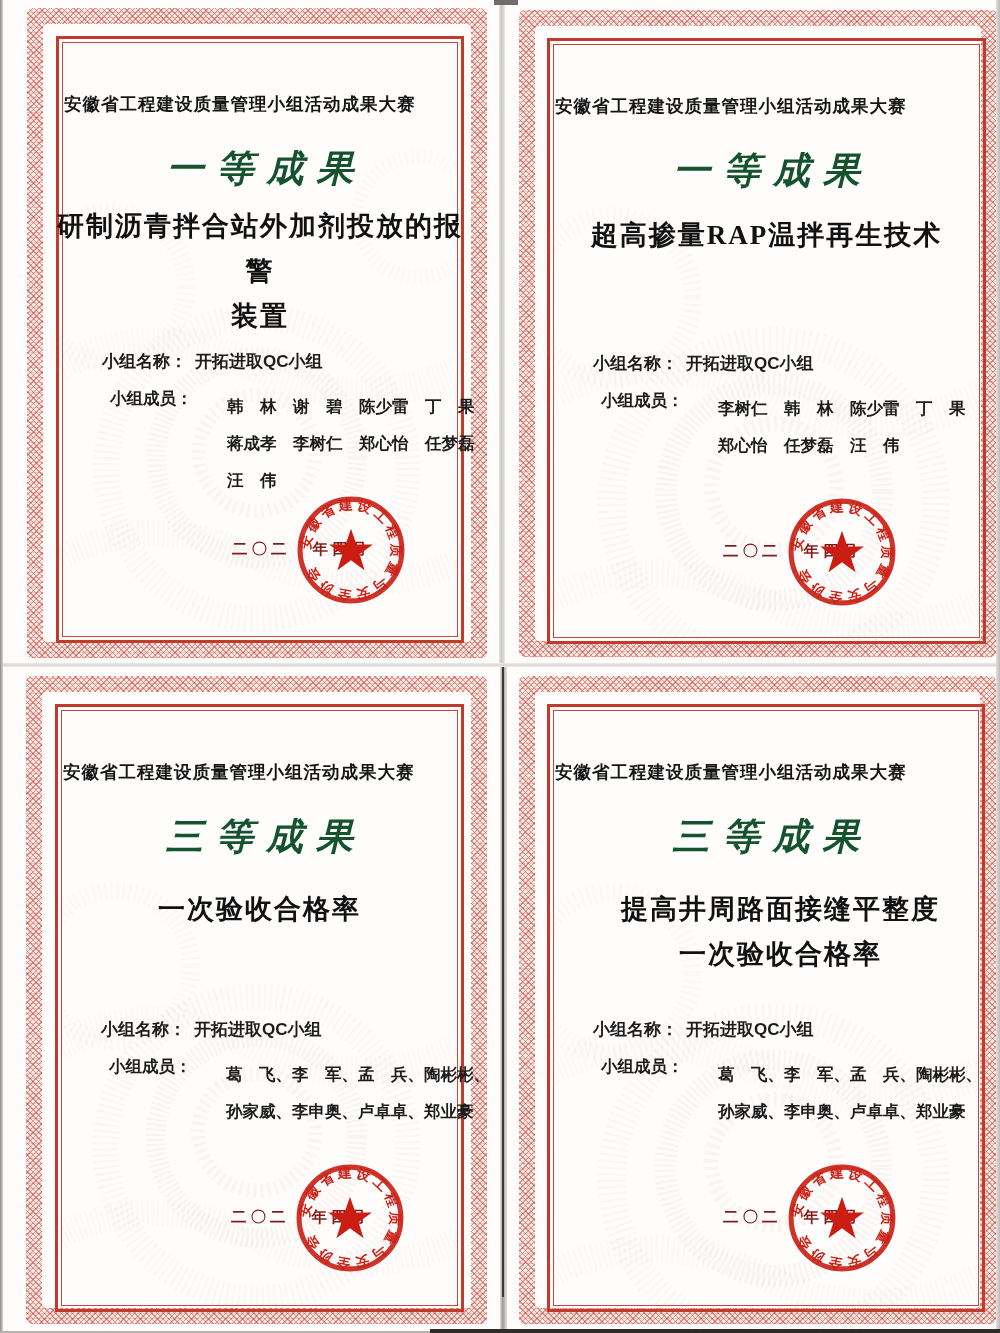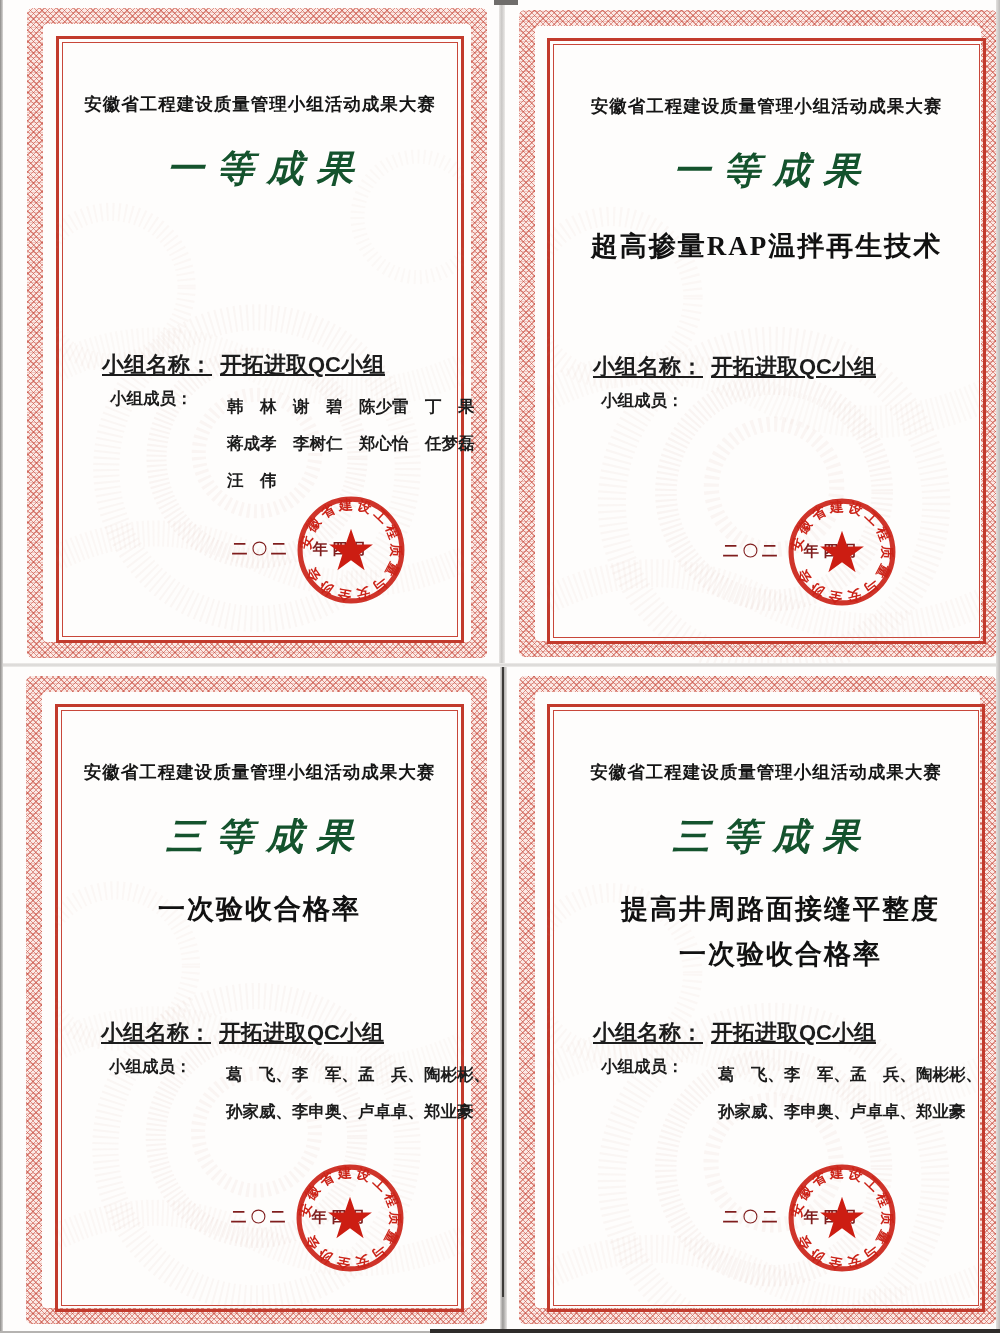--- a/index.html
+++ b/index.html
@@ -42,35 +42,35 @@
   .c-tr .guilloche { top:38px; left:47px; right:14px; bottom:22px; }
   .c-bl .guilloche { top:37px; left:55px; right:36px; bottom:21px; }
   .c-br .guilloche { top:37px; left:47px; right:15px; bottom:21px; }
 
   .content { position:absolute; z-index:2; }
   .c-tl .content { top:36px; left:56px; right:36px; bottom:23px; }
   .c-tr .content { top:38px; left:47px; right:14px; bottom:22px; }
   .c-bl .content { top:37px; left:55px; right:36px; bottom:21px; }
   .c-br .content { top:37px; left:47px; right:15px; bottom:21px; }
 
-  .cert-title { position:absolute; top:56px; left:0; right:0; text-align:center;
+  .cert-title { position:absolute; top:56px; left:8px; right:0; text-align:left;
     font-size:17.5px; font-weight:700; color:#151515; letter-spacing:1px; }
   .cert-award { position:absolute; top:108px; left:0; right:0; text-align:center;
     font-family:"DejaVu Serif", serif; font-style:italic; font-weight:700;
     font-size:37px; color:#14532d; letter-spacing:13px; text-indent:13px; }
   .cert-project { position:absolute; left:0; right:0; text-align:center;
     font-family:"Liberation Serif", serif; font-weight:700; font-size:27px;
     color:#111; letter-spacing:2px; line-height:45px; }
   .c-tl .cert-project { top:168px; }
-  .c-tr .cert-project { top:186px; }
+  .c-tr .cert-project { top:175px; }
   .c-bl .cert-project { top:183px; }
   .c-br .cert-project { top:183px;padding-left:29px; }
 
-  .group-line { position:absolute; top:314px; left:46px; font-size:22px;
-    font-weight:700; color:#1c1c1c;text-decoration:underline; }
+  .group-line { position:absolute; top:314px; left:46px; font-size:17px;
+    font-weight:700; color:#1c1c1c; }
   .group-line .lbl { margin-right:8px; }
   .members { position:absolute; top:352px; left:46px; right:8px; font-size:16.5px;
     font-weight:700; color:#1c1c1c; display:flex; }
   .members .lbl { flex:0 0 92px;margin-left:8px; }
   .member-lines { flex:1;margin-left:25px; }
   .member-lines .mline { line-height:37px; height:37px; white-space:nowrap; }
 
   
   .seal-svg { position:absolute; left:239px; top:458px; width:112px; height:112px; z-index:3; }
   .seal-date { position:absolute; left:176px; top:503px; width:240px; z-index:4;
@@ -116,20 +116,24 @@
         <circle cx="200" cy="415" r="58" stroke-width="14" stroke-opacity="0.08" stroke-dasharray="3 4"></circle>
         <circle cx="55" cy="250" r="75" stroke-width="18" stroke-opacity="0.06" stroke-dasharray="2 4"></circle>
         <circle cx="360" cy="180" r="60" stroke-width="14" stroke-opacity="0.05" stroke-dasharray="2 4"></circle>
         <path d="M0,330 Q100,280 200,330 T406,330" stroke-width="30" stroke-opacity="0.05" stroke-dasharray="2 3"></path>
         <path d="M0,520 Q100,470 200,520 T406,520" stroke-width="26" stroke-opacity="0.06" stroke-dasharray="2 3"></path>
       </g>
     </svg>
     <div class="content">
       <div class="cert-title">安徽省工程建设质量管理小组活动成果大赛</div>
       <div class="cert-award">一等成果</div>
+      <div class="cert-project">
+        <div>研制沥青拌合站外加剂投放的报警</div>
+        <div>装置</div>
+      </div>
       <div class="group-line">
         <span class="lbl">小组名称：</span><span>开拓进取QC小组</span>
       </div>
       <div class="members">
         <span class="lbl">小组成员：</span>
         <span class="member-lines">
           <span class="mline">韩　林　谢　碧　陈少雷　丁　果</span>
           <span class="mline">蒋成孝　李树仁　郑心怡　任梦磊</span>
           <span class="mline">汪　伟</span>
         </span>
@@ -172,20 +176,24 @@
       <div class="cert-award">一等成果</div>
       <div class="cert-project">
         <div>超高掺量RAP温拌再生技术</div>
         <div></div>
       </div>
       <div class="group-line">
         <span class="lbl">小组名称：</span><span>开拓进取QC小组</span>
       </div>
       <div class="members">
         <span class="lbl">小组成员：</span>
+        <span class="member-lines">
+          <span class="mline">李树仁　韩　林　陈少雷　丁　果</span>
+          <span class="mline">郑心怡　任梦磊　汪　伟</span>
+        </span>
       </div>
       <svg class="seal-svg" viewBox="0 0 110 110">
         <circle cx="55" cy="55" r="50" fill="none" stroke="#cb2318" stroke-width="5" stroke-opacity="0.92"></circle>
         <path id="arc1" d="M 15,55 a 40,40 0 1,1 80,0 a 40,40 0 1,1 -80,0" fill="none"></path>
         <text font-size="13.5" fill="#cb2318" letter-spacing="3.5" font-weight="bold">
           <textPath href="#arc1">安徽省建设工程质量与安全协会</textPath>
         </text>
       </svg>
       <div class="seal-date">
         <span>二〇二</span><span class="date-gap"></span><span>年四月</span>

